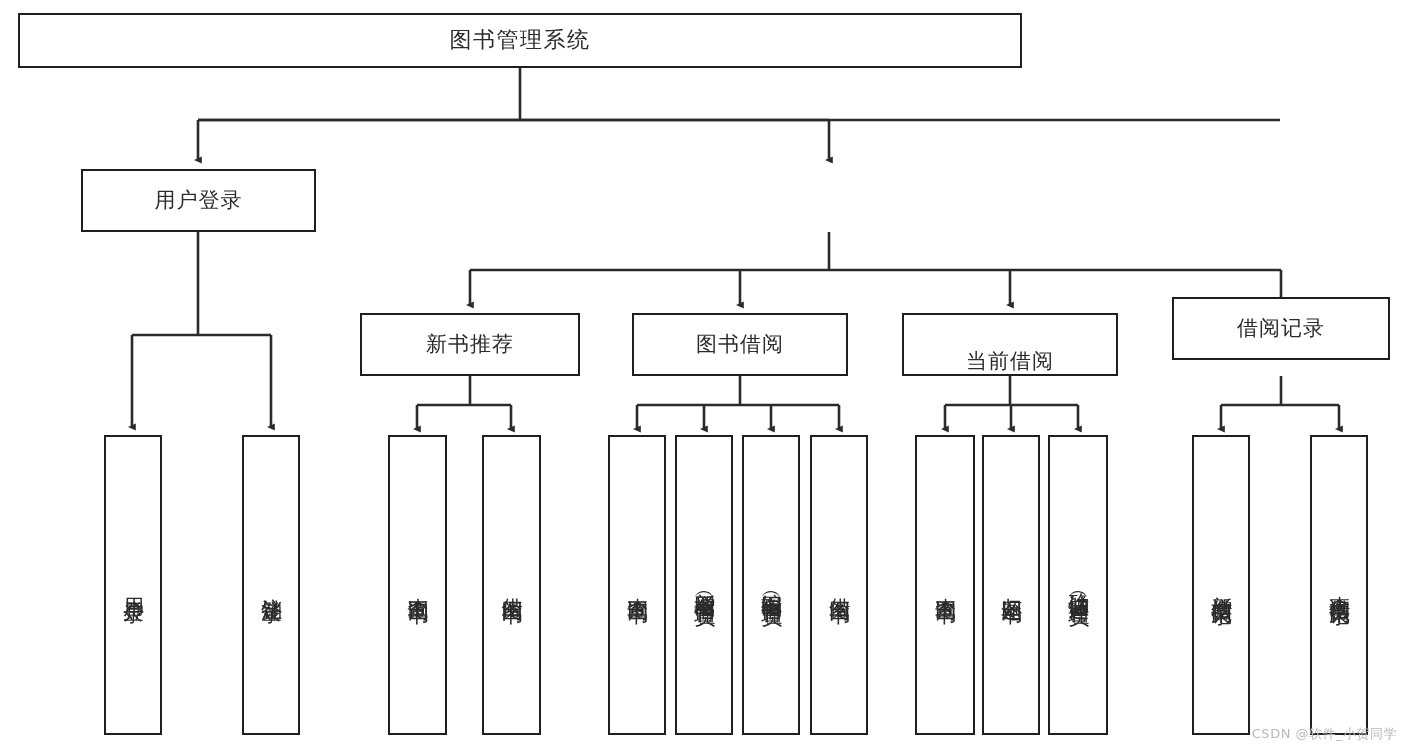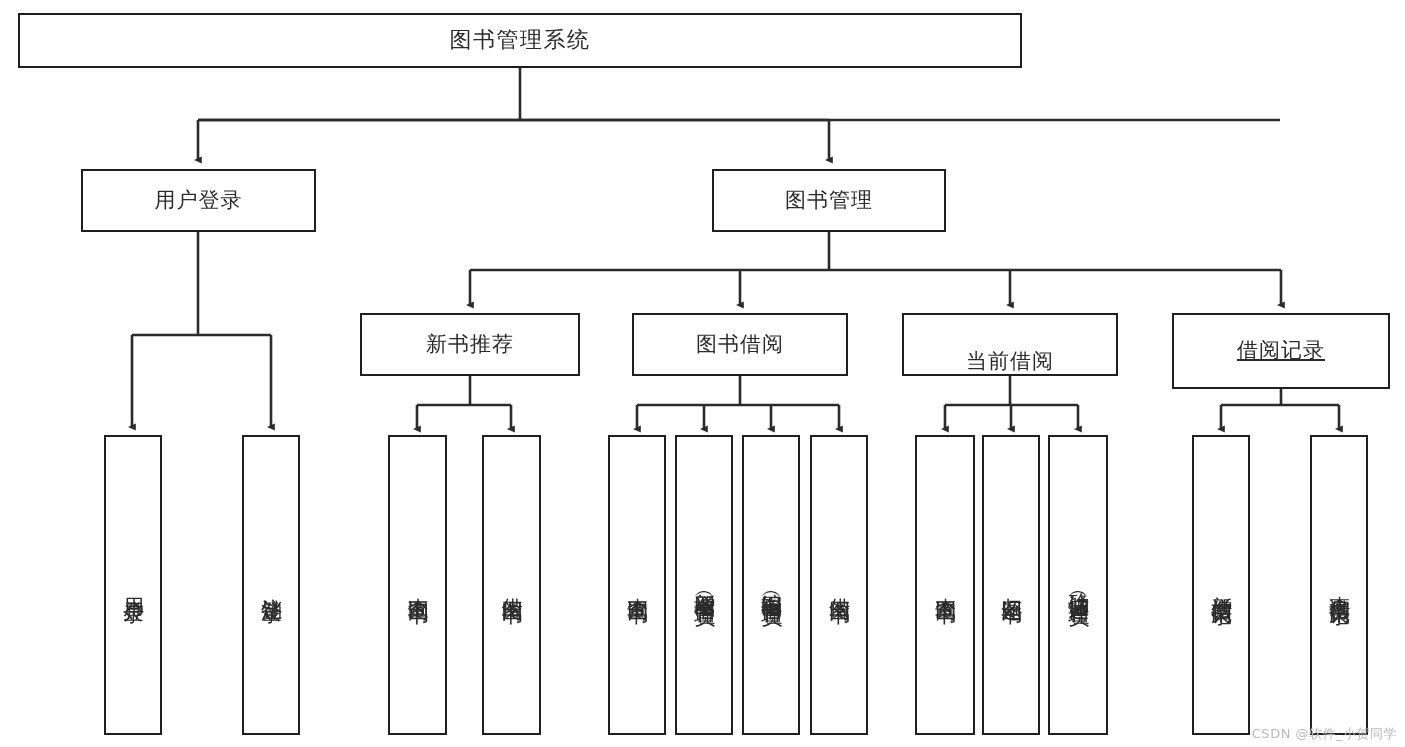--- a/index.html
+++ b/index.html
@@ -128,34 +128,31 @@
     </g>
   </svg>
 
   <div class="node root horiz" style="left:18px; top:13px; width:1004px; height:55px;">
     <span>图书管理系统</span>
   </div>
 
   <div class="node horiz" style="left:81px; top:169px; width:235px; height:63px;">
     <span>用户登录</span>
   </div>
-  <div class="node horiz" style="left:712px; top:169px; width:234px; height:63px;">
-    <span>图书管理</span>
-  </div>
 
   <div class="node horiz" style="left:632px; top:313px; width:216px; height:63px;">
     <span>图书借阅</span>
   </div>
   <div class="node horiz" style="left:360px; top:313px; width:220px; height:63px;">
     <span>新书推荐</span>
   </div>
   <div class="node horiz" style="left:902px; top:313px; width:216px; height:63px;align-items:flex-end;">
     <span>当前借阅</span>
   </div>
-  <div class="node horiz" style="left:1172px; top:313px; width:218px; height:76px;text-decoration:underline;">
+  <div class="node horiz" style="left:1172px; top:297px; width:218px; height:63px;">
     <span>借阅记录</span>
   </div>
 
   <div class="node leaf" style="left:104px; top:435px; width:58px; height:300px;">
     <span class="leaf-text">用户登录</span>
   </div>
   <div class="node leaf" style="left:242px; top:435px; width:58px; height:300px;">
     <span class="leaf-text">注销登录</span>
   </div>
 

